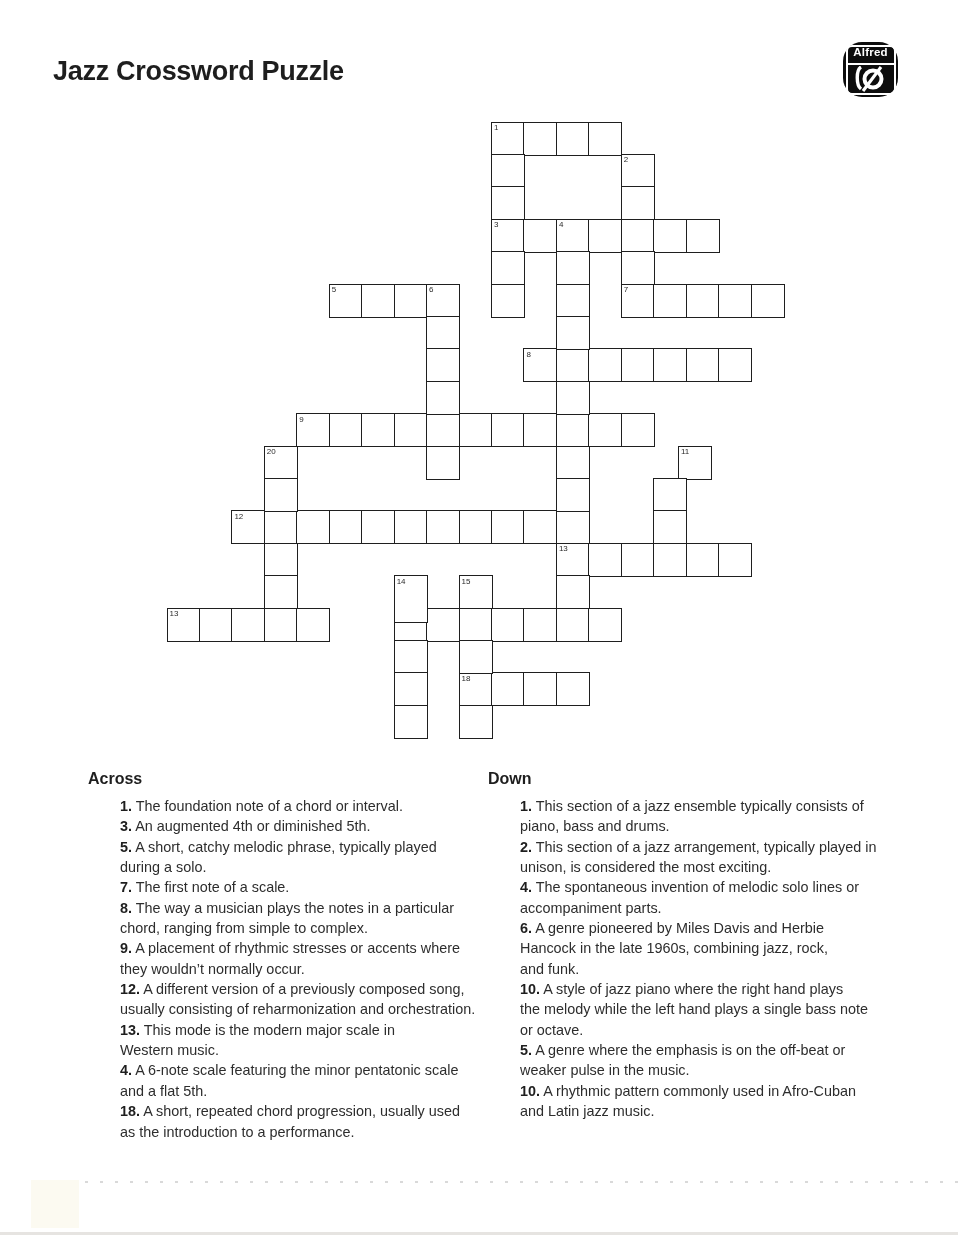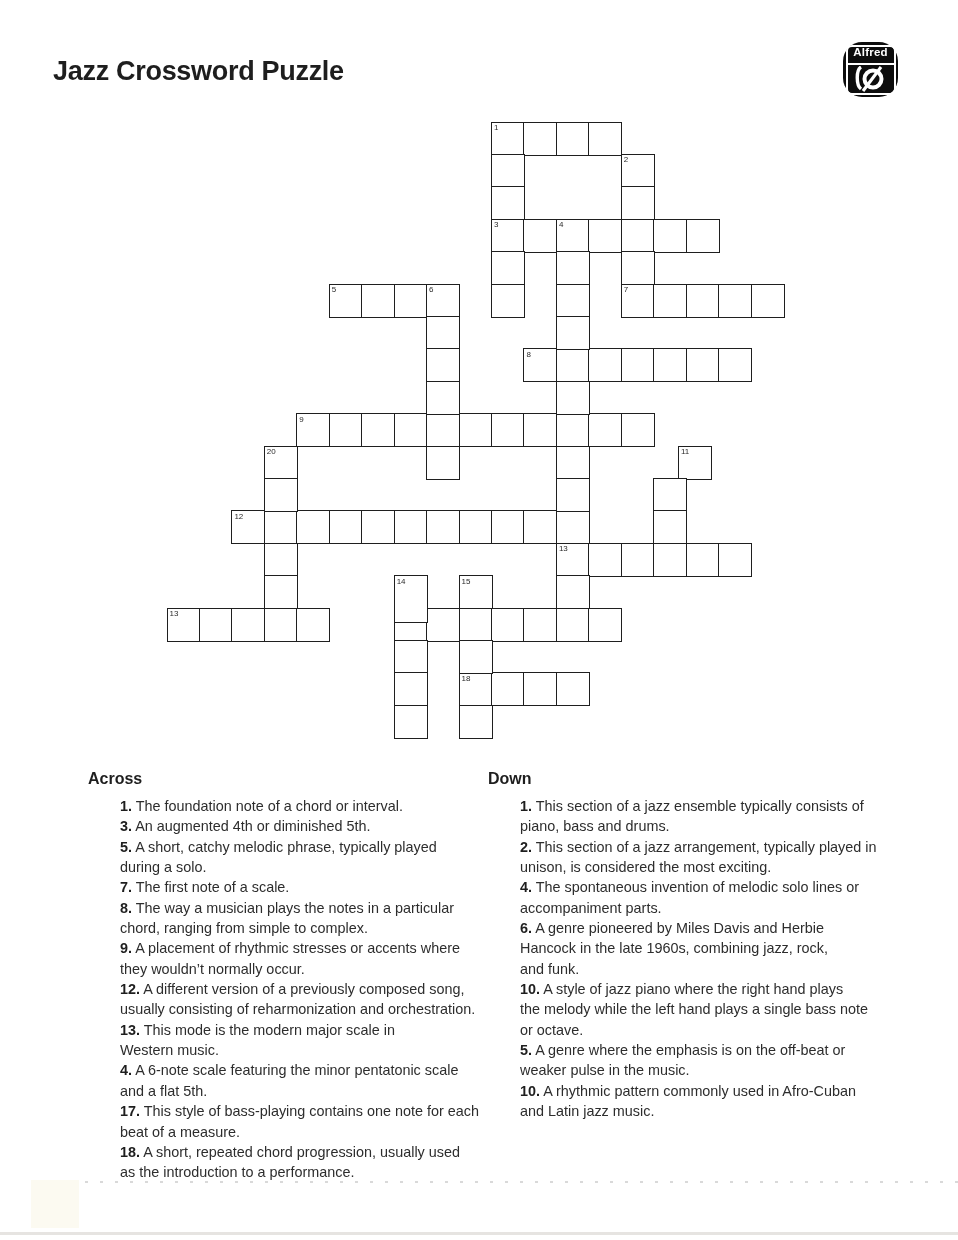--- a/index.html
+++ b/index.html
@@ -231,21 +231,20 @@
       <div id="across-list">
           <div class="clue"><b>1.</b> The foundation note of a chord or interval.</div>
           <div class="clue"><b>3.</b> An augmented 4th or diminished 5th.</div>
           <div class="clue"><b>5.</b> A short, catchy melodic phrase, typically played<br> during a solo.</div>
           <div class="clue"><b>7.</b> The first note of a scale.</div>
           <div class="clue"><b>8.</b> The way a musician plays the notes in a  particular<br> chord, ranging from simple to complex.</div>
           <div class="clue"><b>9.</b> A placement of rhythmic stresses or accents where<br> they wouldn’t normally occur.</div>
           <div class="clue"><b>12.</b> A different version of a previously composed song,<br> usually consisting of reharmonization and orchestration.</div>
           <div class="clue"><b>13.</b> This mode is the modern major scale in<br> Western music.</div>
           <div class="clue"><b>4.</b> A 6-note scale featuring the minor pentatonic scale<br> and a flat 5th.</div>
-          <div class="clue"><b>17.</b> This style of bass-playing contains one note for each<br> beat of a measure.</div>
           <div class="clue"><b>18.</b> A short, repeated chord progression, usually used<br> as the introduction to a performance.</div>
         </div>
     </div>
     <div class="clue-col">
       <h2>Down</h2>
       <div id="down-list">
           <div class="clue"><b>1.</b> This section of a jazz ensemble typically consists of<br> piano, bass and drums.</div>
           <div class="clue"><b>2.</b> This section of a jazz arrangement, typically played in<br> unison, is considered the most exciting.</div>
           <div class="clue"><b>4.</b> The spontaneous invention of melodic solo lines or<br> accompaniment parts.</div>
           <div class="clue"><b>6.</b> A genre pioneered by Miles Davis and Herbie<br> Hancock in the late 1960s, combining jazz, rock,<br> and funk.</div>

